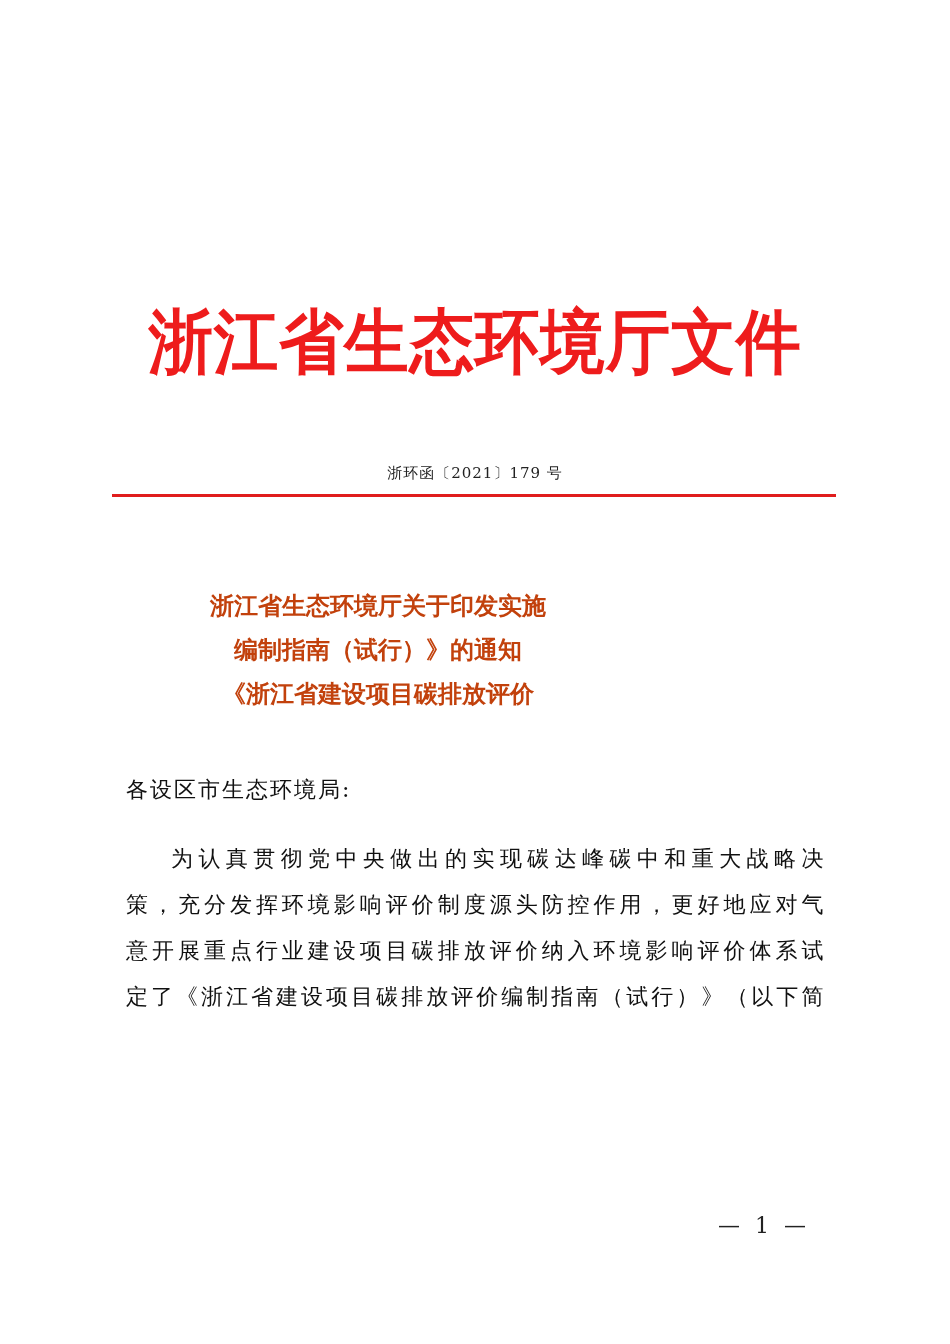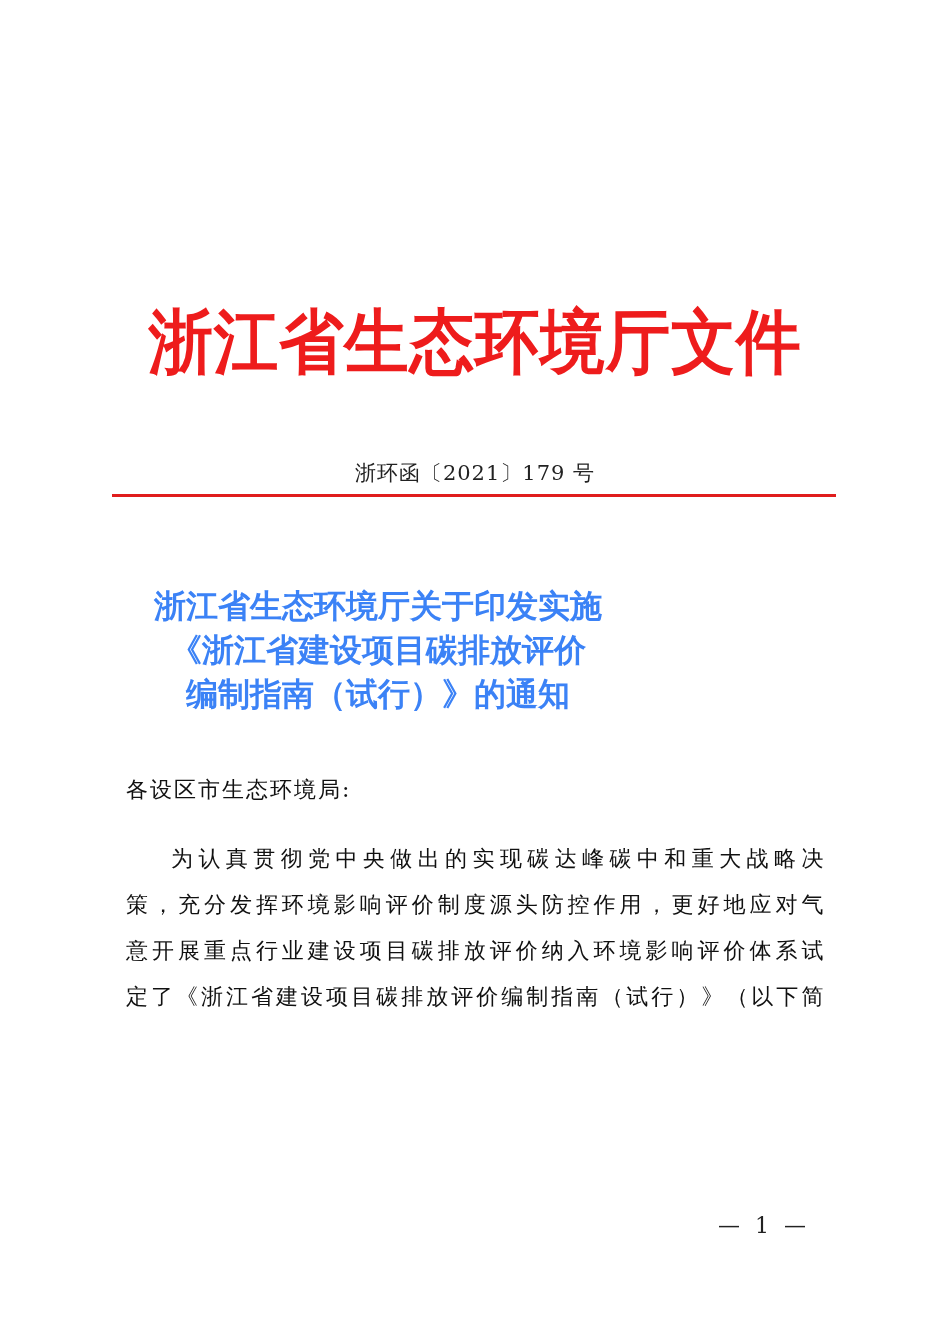--- a/index.html
+++ b/index.html
@@ -30,44 +30,44 @@
       transform: scaleX(0.92);
       transform-origin: center;
     }
     .doc-number {
       position: absolute;
       left: 0;
       width: 950px;
       top: 456px;
       text-align: center;
       font-family: "DejaVu Serif", serif;
-      font-size: 21px;
+      font-size: 15px;
       line-height: 34px;
       color: #222;
       letter-spacing: 1px;
     }
     .red-rule {
       position: absolute;
       left: 112px;
       width: 724px;
       top: 494px;
       height: 3px;
       background: #e01d1d;
     }
     .title {
       position: absolute;
       left: 0;
       width: 756px;
       top: 584px;
       text-align: center;
       font-family: "DejaVu Serif", serif;
       font-weight: bold;
-      font-size: 32px;
+      font-size: 24px;
       line-height: 44px;
-      color: #3b82f6;
+      color: #c2410c;
     }
     .title div { white-space: nowrap; }
     .salutation {
       position: absolute;
       left: 126px;
       top: 770px;
       font-size: 22px;
       line-height: 40px;
       letter-spacing: 2px;
     }
@@ -107,22 +107,22 @@
 <body>
 
 <div class="masthead">浙江省生态环境厅文件</div>
 
 <div class="doc-number">浙环函〔2021〕179 号</div>
 
 <div class="red-rule"></div>
 
 <div class="title">
   <div>浙江省生态环境厅关于印发实施</div>
+  <div>编制指南（试行）》的通知</div>
   <div>《浙江省建设项目碳排放评价</div>
-  <div>编制指南（试行）》的通知</div>
 </div>
 
 <div class="salutation">各设区市生态环境局:</div>
 
 <div class="body-text">
   <div class="line indent">为认真贯彻党中央做出的实现碳达峰碳中和重大战略决</div>
   <div class="line">策，充分发挥环境影响评价制度源头防控作用，更好地应对气</div>
   <div class="line">意开展重点行业建设项目碳排放评价纳入环境影响评价体系试</div>
   <div class="line">定了《浙江省建设项目碳排放评价编制指南（试行）》（以下简</div>
 </div>

